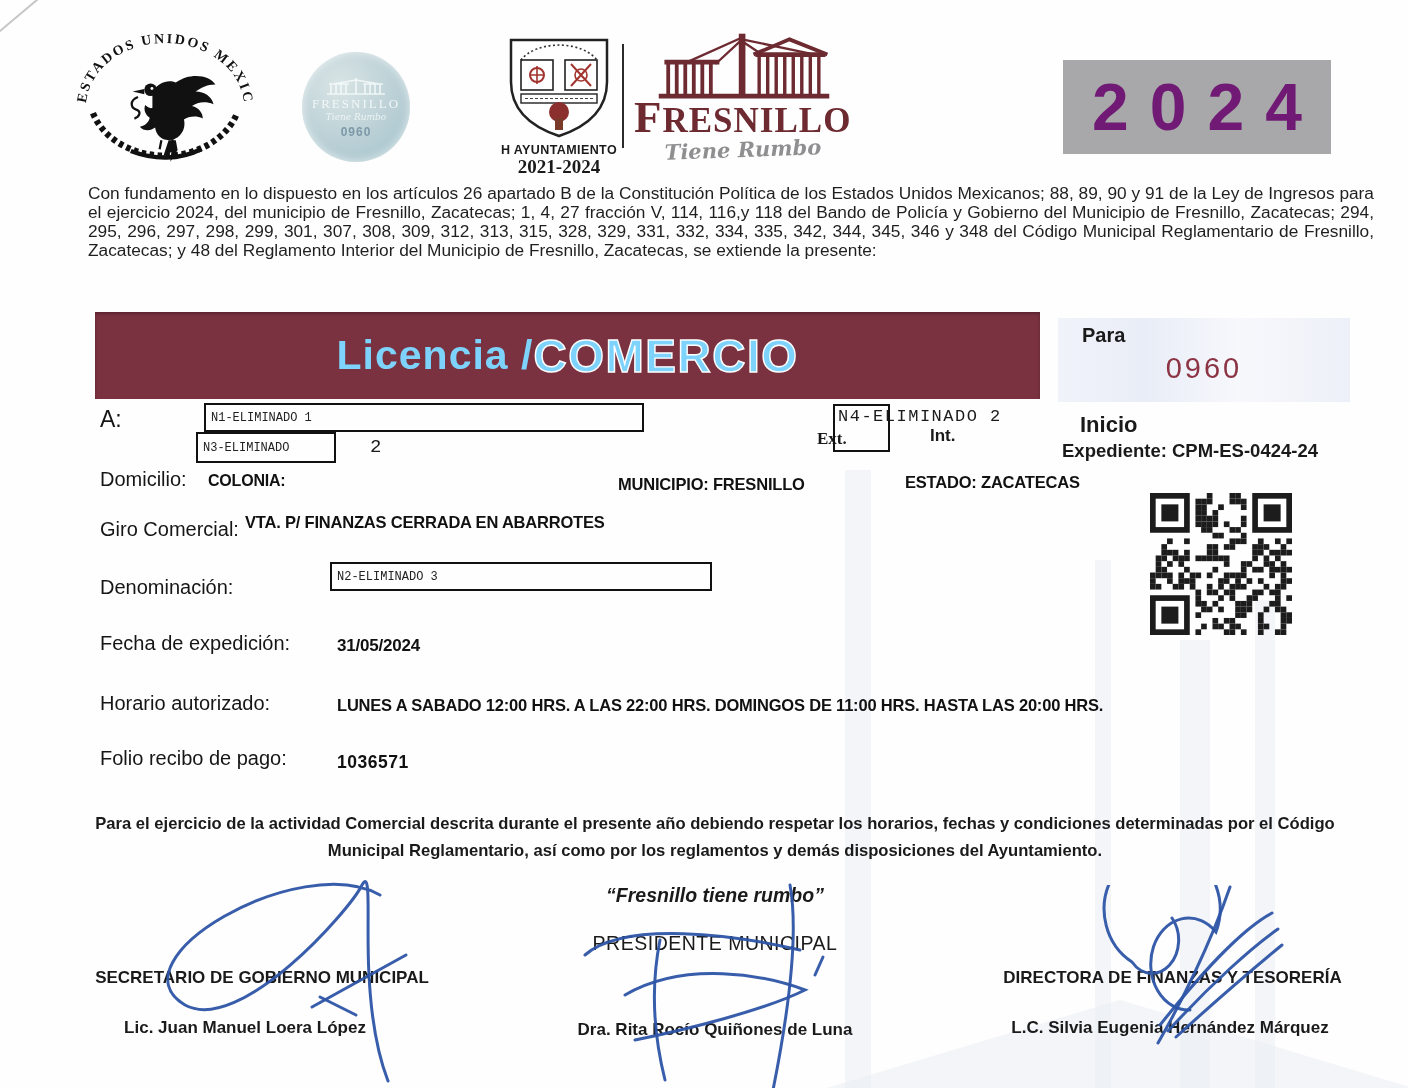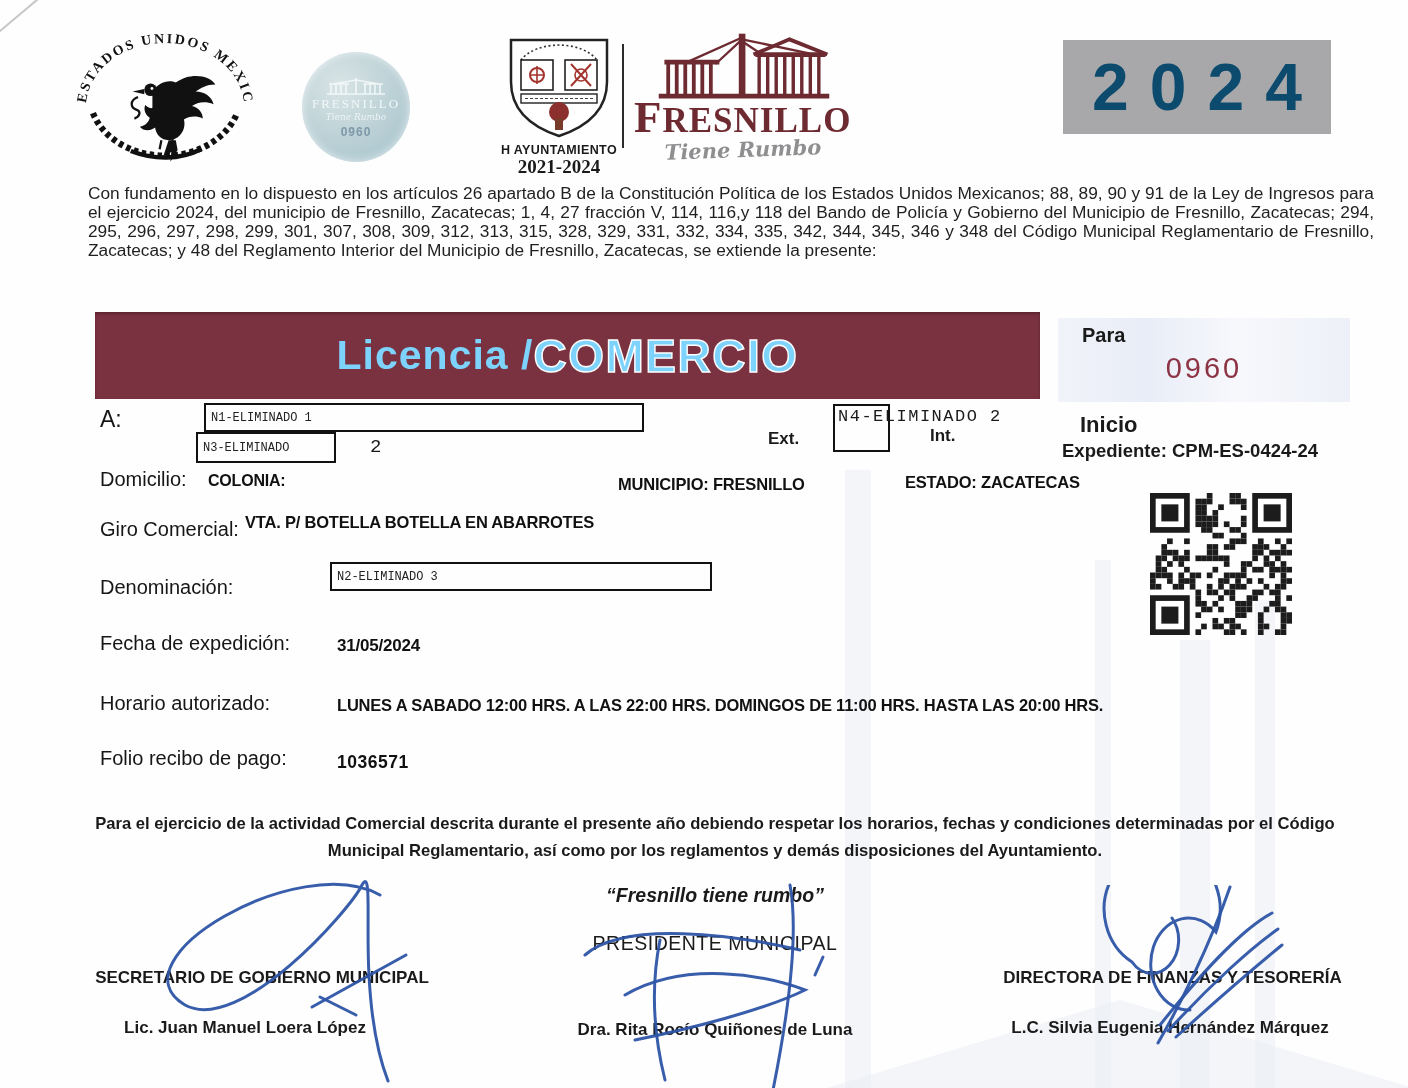--- a/index.html
+++ b/index.html
@@ -24,21 +24,21 @@
   .sticker .st-num{font-size:12px;font-weight:bold;color:#7d98a8;margin-top:3px;letter-spacing:1px;}
   .shield-caption1{left:492px;top:143px;width:134px;text-align:center;font-size:12.5px;font-weight:bold;letter-spacing:.4px;}
   .shield-caption2{left:492px;top:156px;width:134px;text-align:center;font-family:"Liberation Serif",serif;
                    font-size:19px;font-weight:bold;}
   .hdr-divider{left:622px;top:44px;width:2px;height:104px;background:#2b2b2b;}
   .logo-word{left:634px;top:96px;width:216px;text-align:center;font-family:"Liberation Serif",serif;
              font-weight:bold;font-size:35px;color:#6d2a31;letter-spacing:1px;line-height:42px;}
   .logo-word::first-letter{font-size:45px;}
   .logo-tag{left:648px;top:137px;width:190px;text-align:center;font-family:"DejaVu Serif",serif;
             font-style:italic;font-weight:bold;font-size:21px;color:#8f8f91;transform:rotate(-2deg);}
-  .year-badge{left:1063px;top:40px;width:268px;height:94px;background:#a8a8aa;color:#0c4a6e;
+  .year-badge{left:1063px;top:60px;width:268px;height:94px;background:#a8a8aa;color:#701a75;
               display:flex;align-items:center;justify-content:center;font-weight:bold;font-size:66px;
               letter-spacing:.32em;text-indent:.32em;}
   
   .preamble{left:88px;top:184px;width:1286px;font-size:17.3px;line-height:19px;text-align:justify;color:#1f1f1f;}
   
   .banner{left:95px;top:312px;width:945px;height:87px;background:#7a3140;display:flex;align-items:center;
           justify-content:center;color:#7dd3fc;box-shadow:inset 0 2px 3px rgba(0,0,0,.25);}
   .banner .t-light{font-size:41px;font-weight:bold;letter-spacing:1px;}
   .banner .t-heavy{font-size:46px;font-weight:bold;letter-spacing:1.5px;-webkit-text-stroke:1.4px #fdfdfd;}
   .folio-panel{left:1058px;top:318px;width:292px;height:84px;
@@ -146,32 +146,32 @@
   <div class="abs z folio-label">Para</div>
   <div class="abs z folio-value">0960</div>
   <div class="abs z inicio-label">Inicio</div>
   <div class="abs z expediente">Expediente: CPM-ES-0424-24</div>
 
   <div class="abs z lbl" style="left:100px;top:406px;font-size:23px;">A:</div>
   <div class="abs z redact" style="left:204px;top:403px;width:440px;height:29px;">N1-ELIMINADO 1</div>
   <div class="abs z redact" style="left:196px;top:432px;width:140px;height:31px;">N3-ELIMINADO</div>
   <div class="abs z mono" style="left:370px;top:436px;font-size:19px;">2</div>
 
-  <div class="abs z" style="left:768px;top:429px;font-size:17px;font-weight:bold;">Ext.</div>
+  <div class="abs z" style="left:817px;top:429px;font-size:17px;font-weight:bold;font-family:Liberation Serif, serif;">Ext.</div>
   <div class="abs z" style="left:833px;top:404px;width:57px;height:48px;border:2px solid #111;box-sizing:border-box;"></div>
   <div class="abs z mono" style="left:838px;top:407px;font-size:17px;letter-spacing:1.5px;white-space:nowrap;">N4-ELIMINADO 2</div>
   <div class="abs z" style="left:930px;top:426px;font-size:17px;font-weight:bold;">Int.</div>
 
   <div class="abs z lbl" style="left:100px;top:468px;">Domicilio:</div>
   <div class="abs z val" style="left:208px;top:472px;font-size:16px;">COLONIA:</div>
   <div class="abs z val" style="left:618px;top:475px;font-size:16.5px;">MUNICIPIO: FRESNILLO</div>
   <div class="abs z val" style="left:905px;top:473px;font-size:16.5px;">ESTADO: ZACATECAS</div>
 
   <div class="abs z lbl" style="left:100px;top:518px;">Giro Comercial:</div>
-  <div class="abs z val" style="left:245px;top:513px;font-size:16.5px;">VTA. P/ BOTELLA BOTELLA EN ABARROTES</div>
+  <div class="abs z val" style="left:245px;top:513px;font-size:16.5px;">VTA. P/ FINANZAS CERRADA EN ABARROTES</div>
 
   <div class="abs z lbl" style="left:100px;top:576px;">Denominación:</div>
   <div class="abs z redact" style="left:330px;top:562px;width:382px;height:29px;">N2-ELIMINADO 3</div>
 
   <svg id="qr" class="abs z" style="left:1150px;top:493px;" width="142" height="142">
       <rect x="56.8" y="0" width="5.68" height="5.68" fill="#1c1c1c"></rect>
       <rect x="79.52" y="0" width="5.68" height="5.68" fill="#1c1c1c"></rect>
       <rect x="85.19999999999999" y="0" width="5.68" height="5.68" fill="#1c1c1c"></rect>
       <rect x="45.44" y="5.68" width="5.68" height="5.68" fill="#1c1c1c"></rect>
       <rect x="51.12" y="5.68" width="5.68" height="5.68" fill="#1c1c1c"></rect>

